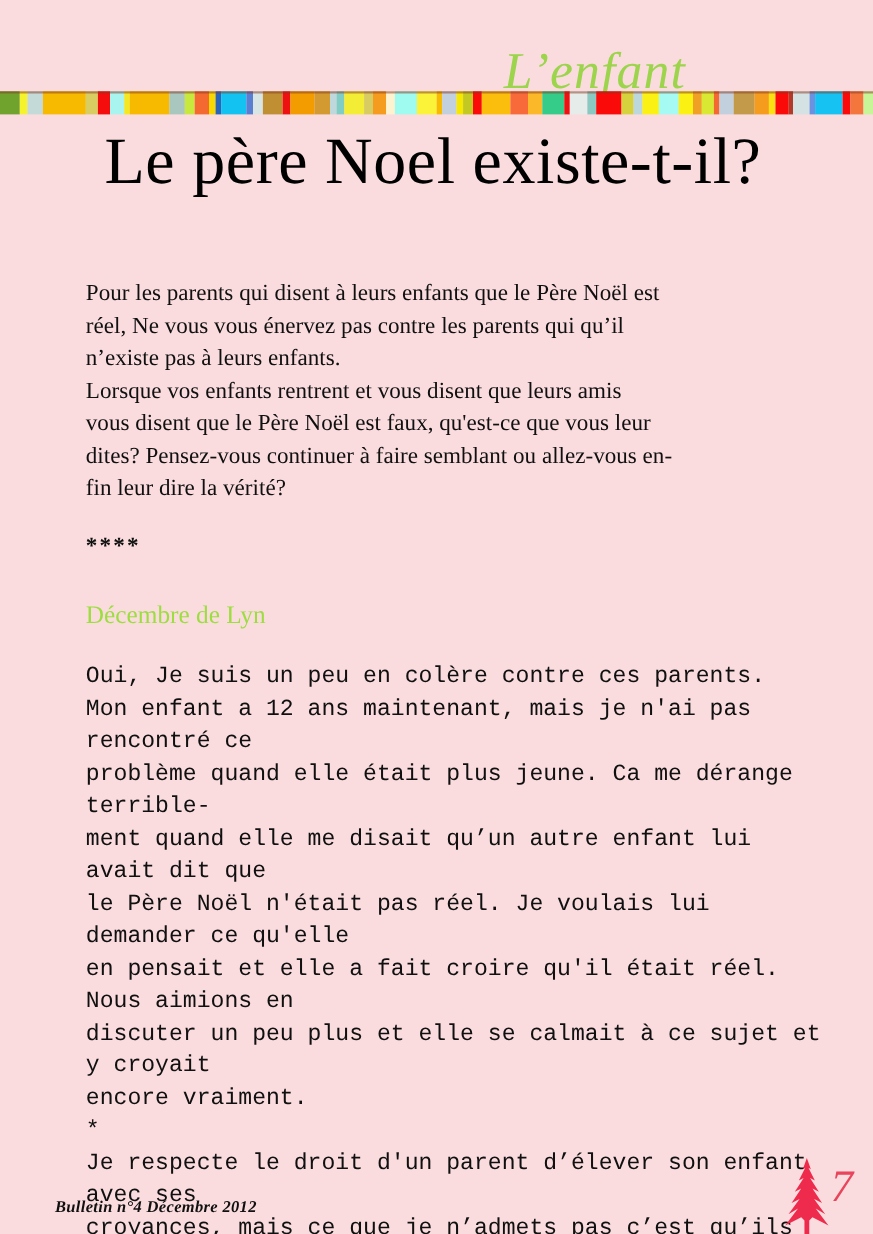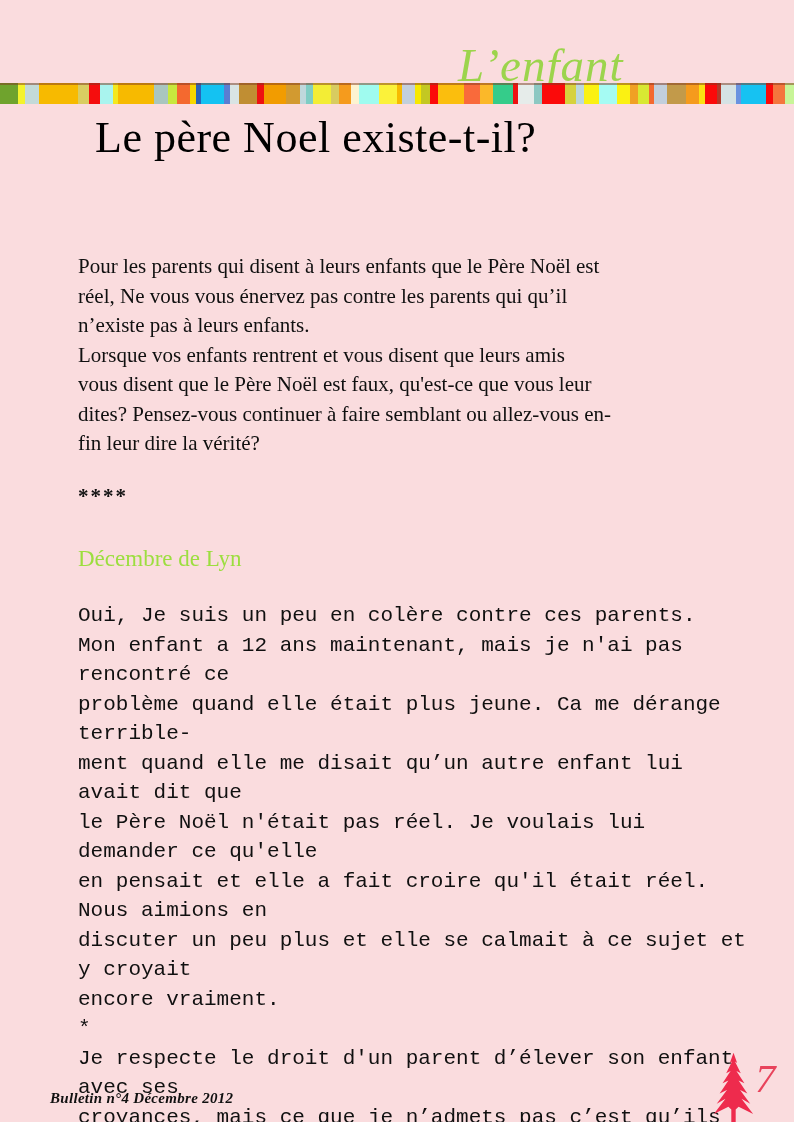--- a/index.html
+++ b/index.html
@@ -21,21 +21,21 @@
     position:absolute; top:83px; left:0; width:794px; height:21px;
     display:flex; flex-direction:row;
   }
   .band .stripe { height:100%; }
   .band-shade {
     position:absolute; top:83px; left:0; width:794px; height:2px;
     background:rgba(130,55,30,0.5);
   }
   .article-title {
     position:absolute; left:95px; top:112px;
-    font-size:44px; font-weight:normal; color:#000;
+    font-size:60px; font-weight:normal; color:#000;
     letter-spacing:0.5px; margin:0;
   }
   .bodyline {
     white-space:pre-line;
     font-size:21px; line-height:29.5px;
     width:668px;
   }
   .intro-text   { position:absolute; left:78px; top:252px; }
   .separator-stars {
     position:absolute; left:78px; top:484px;

